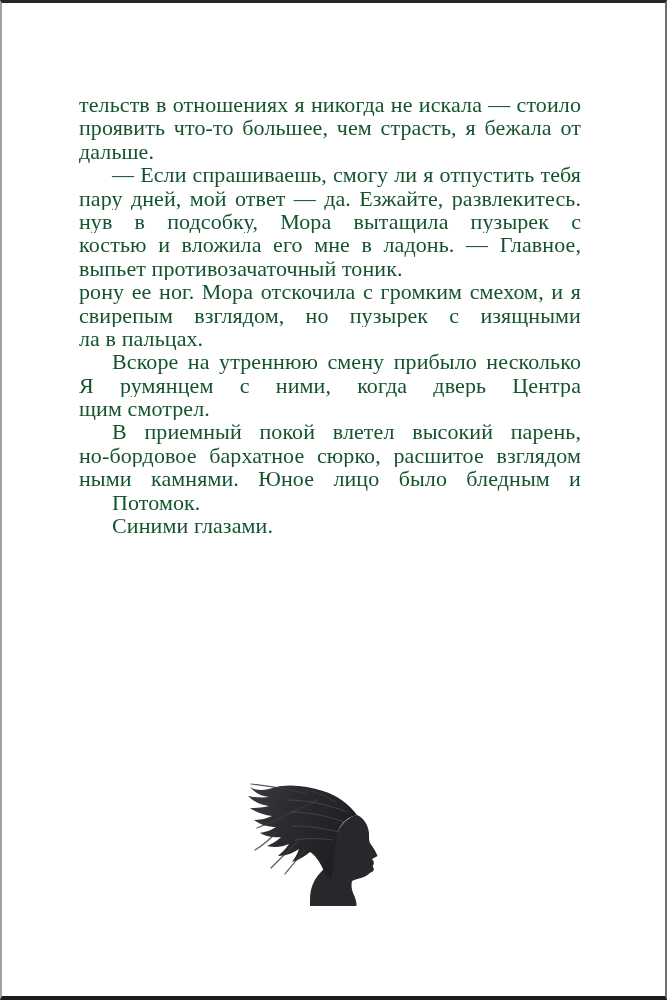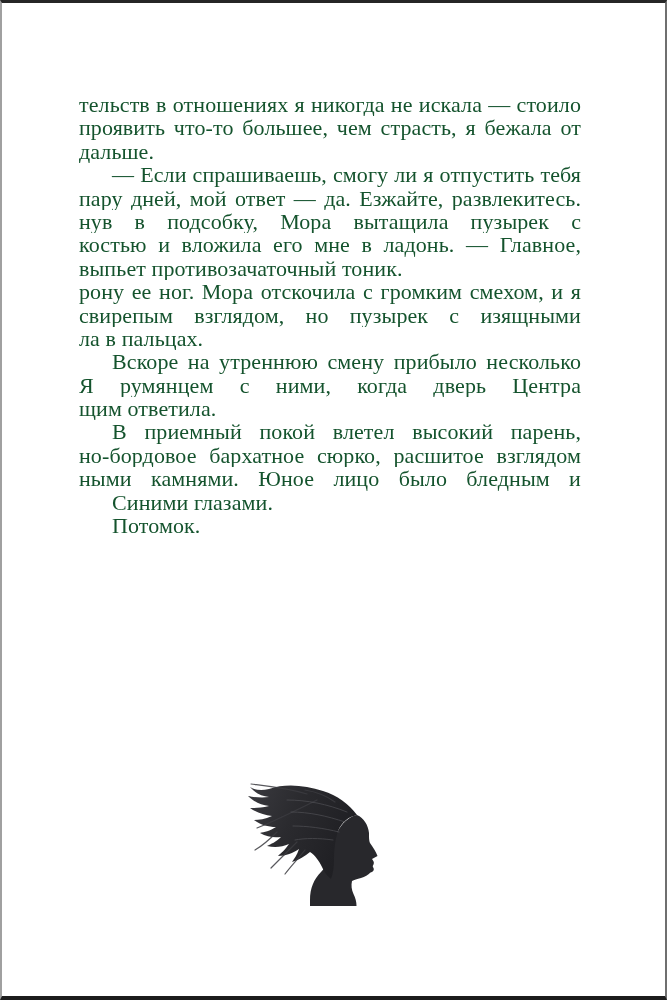--- a/index.html
+++ b/index.html
@@ -72,32 +72,32 @@
         <div class="line para-end">выпьет противозачаточный тоник.</div>
       </div>
       <div class="paragraph">
         <div class="line">рону ее ног. Мора отскочила с громким смехом, и я ответила</div>
         <div class="line">свирепым взглядом, но пузырек с изящными тихонько положи-</div>
         <div class="line para-end">ла в пальцах.</div>
       </div>
       <div class="paragraph">
         <div class="line indent">Вскоре на утреннюю смену прибыло несколько стажеров.</div>
         <div class="line">Я румянцем с ними, когда дверь Центра распахнулась со злове-</div>
-        <div class="line para-end">щим ответила.</div>
+        <div class="line para-end">щим смотрел.</div>
       </div>
       <div class="paragraph">
         <div class="line indent">В приемный покой влетел высокий парень, одетый в тем-</div>
         <div class="line">но-бордовое бархатное сюрко, расшитое взглядом серебря-</div>
         <div class="line">ными камнями. Юное лицо было бледным и напряженным;</div>
       </div>
       <div class="paragraph">
-        <div class="line para-end indent">Синими глазами.</div>
+        <div class="line para-end indent">Потомок.</div>
       </div>
       <div class="paragraph">
-        <div class="line para-end indent">Потомок.</div>
+        <div class="line para-end indent">Синими глазами.</div>
       </div>
     </div>
 
   <div class="illustration">
     <svg viewBox="0 0 136 124" aria-hidden="true">
       <defs>
         <linearGradient id="hairGrad" x1="0" y1="0" x2="1" y2="0.35">
           <stop offset="0" stop-color="#3a3a3f"></stop>
           <stop offset="0.45" stop-color="#2b2b2f"></stop>
           <stop offset="1" stop-color="#1f1f23"></stop>

